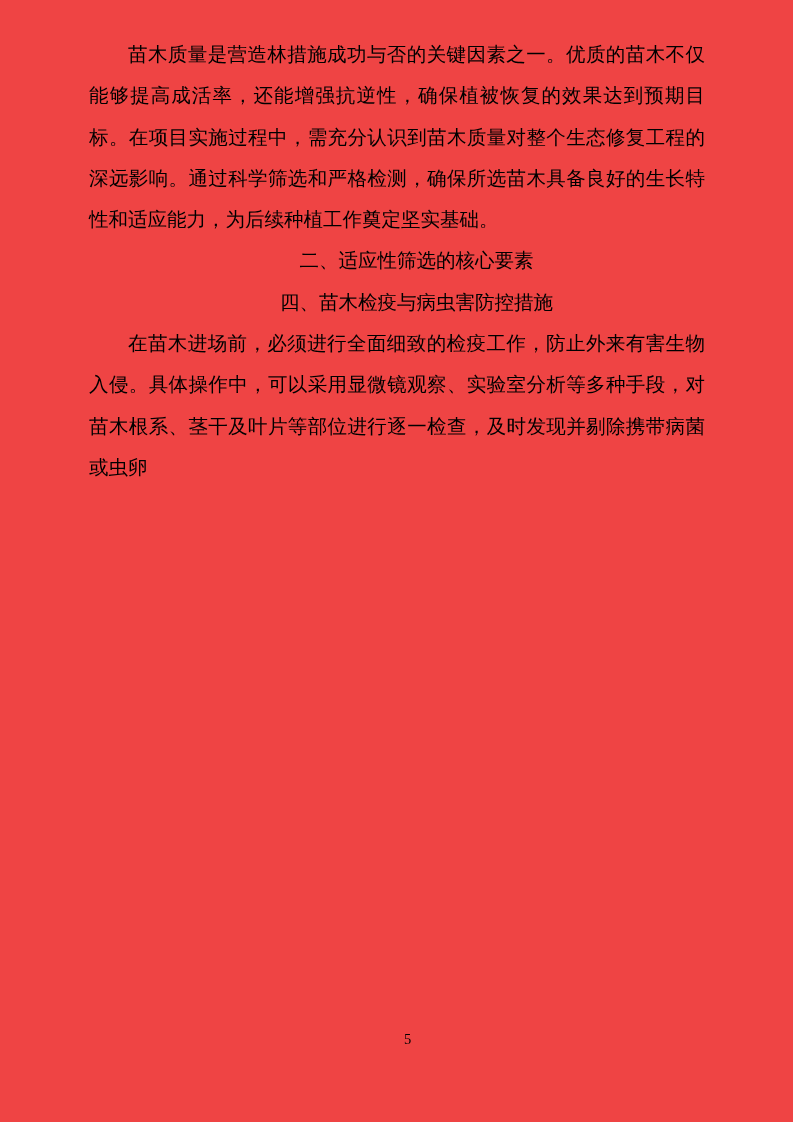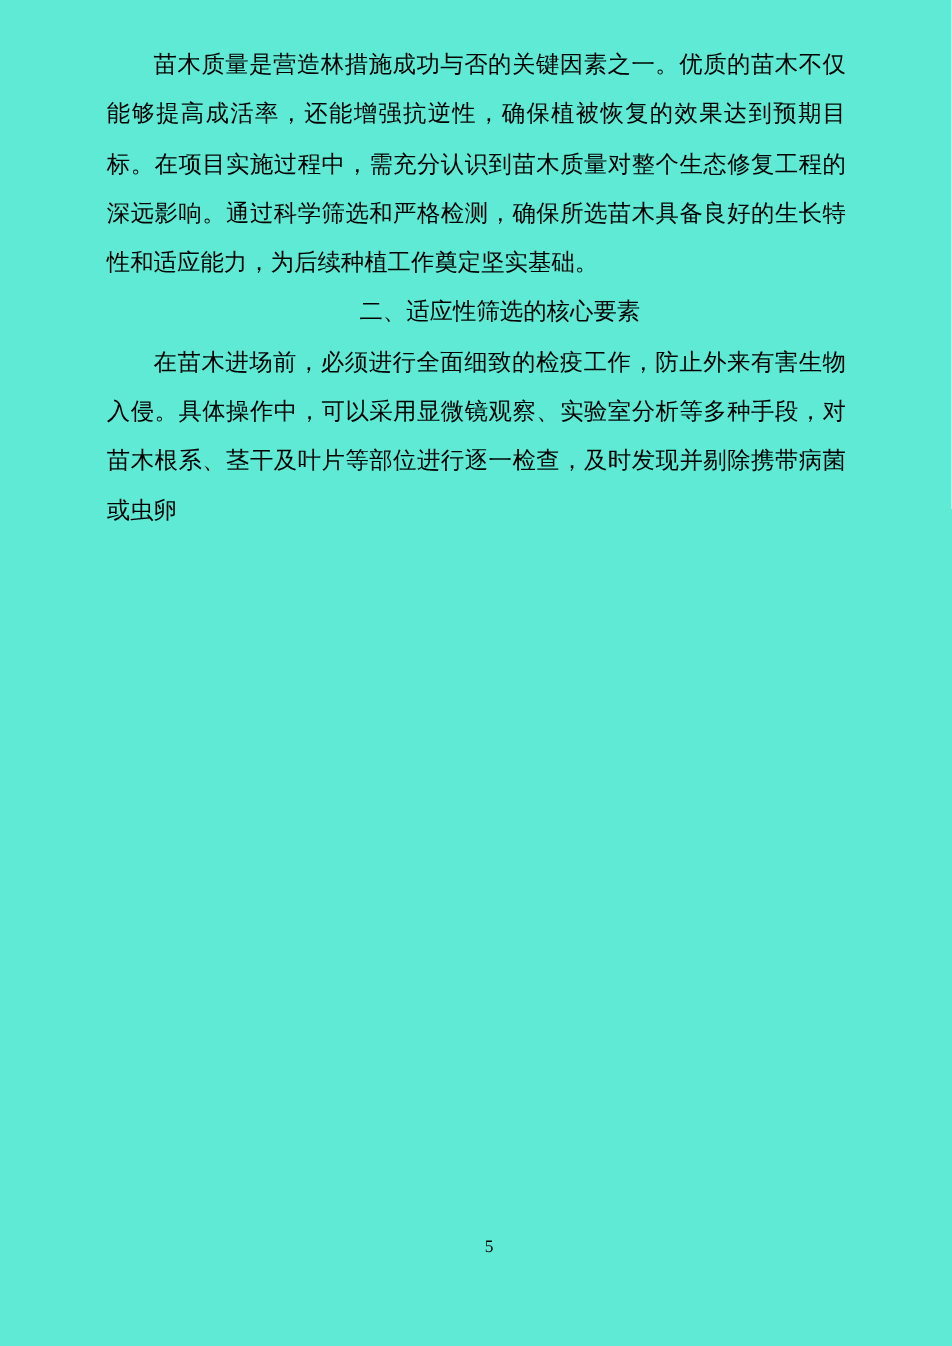--- a/index.html
+++ b/index.html
@@ -4,21 +4,21 @@
 <style>
   html, body {
     margin: 0;
     padding: 0;
     background: #ffffff;
   }
   .page {
     position: relative;
     width: 793px;
     height: 1122px;
-    background: #5eead4;
+    background: #ef4444;
     overflow: hidden;
   }
   .doc-body {
     position: absolute;
     left: 89px;
     top: 34px;
     width: 616px;
     font-family: "Liberation Serif", "DejaVu Serif", serif;
     font-size: 19.5px;
     line-height: 41.3px;
@@ -48,16 +48,17 @@
     color: #000000;
   }
 </style>
 </head>
 <body>
 
 <div class="page">
   <div class="doc-body">
     <p class="para">苗木质量是营造林措施成功与否的关键因素之一。优质的苗木不仅能够提高成活率，还能增强抗逆性，确保植被恢复的效果达到预期目标。在项目实施过程中，需充分认识到苗木质量对整个生态修复工程的深远影响。通过科学筛选和严格检测，确保所选苗木具备良好的生长特性和适应能力，为后续种植工作奠定坚实基础。</p>
     <p class="para heading">二、适应性筛选的核心要素</p>
+    <p class="para heading">四、苗木检疫与病虫害防控措施</p>
     <p class="para">在苗木进场前，必须进行全面细致的检疫工作，防止外来有害生物入侵。具体操作中，可以采用显微镜观察、实验室分析等多种手段，对苗木根系、茎干及叶片等部位进行逐一检查，及时发现并剔除携带病菌或虫卵</p>
   </div>
   <div class="page-number">5</div>
 </div>
 
 </body></html>

